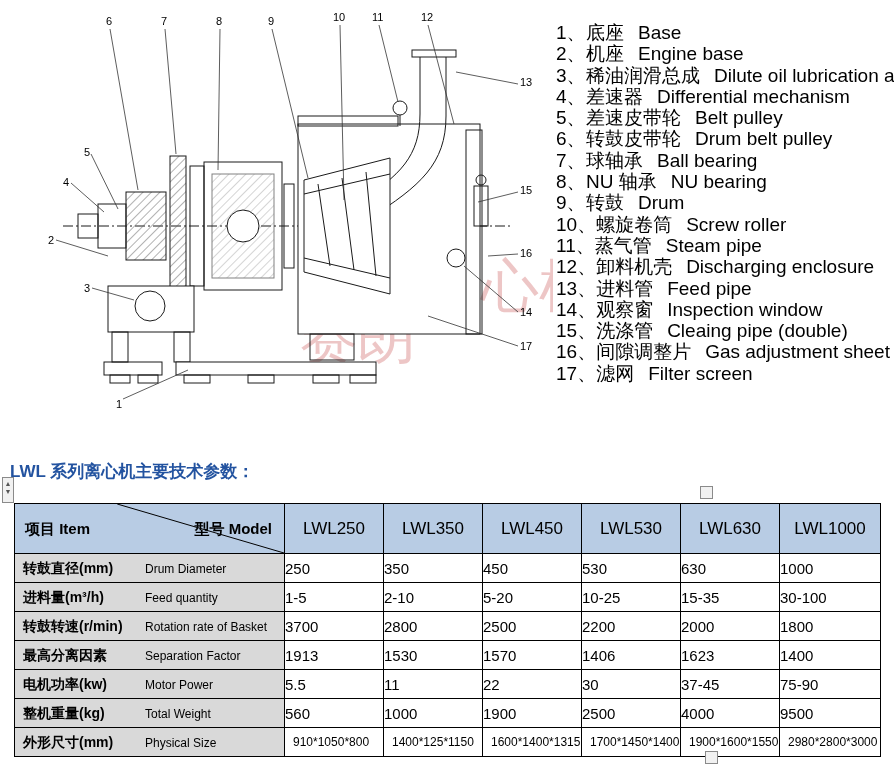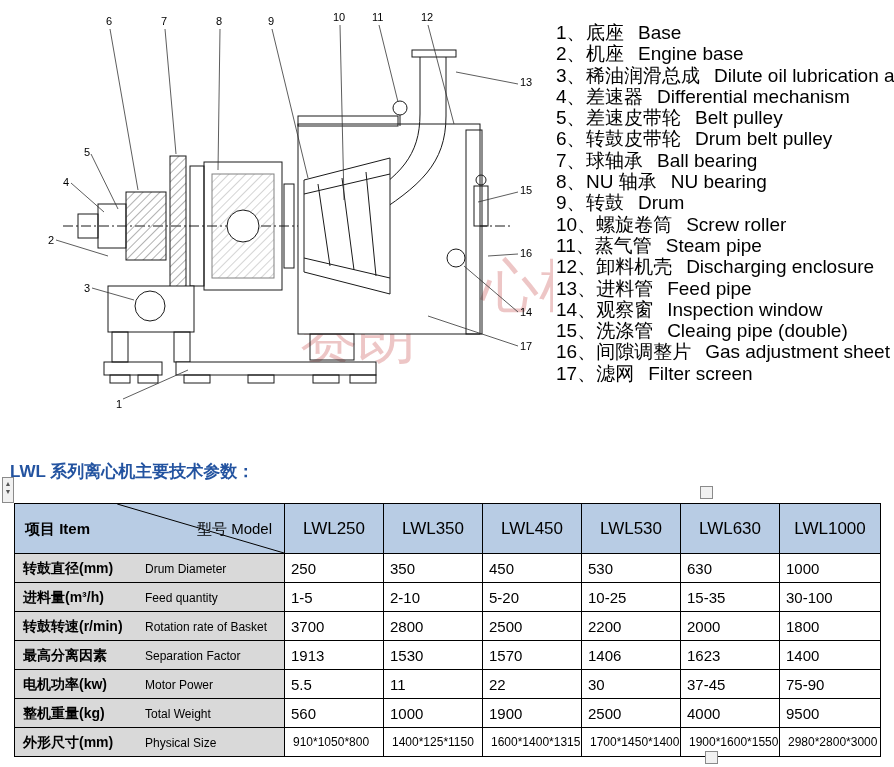--- a/index.html
+++ b/index.html
@@ -15,27 +15,27 @@
   .legend-item { font-size:19px; line-height:21.3px; white-space:nowrap; }
   .legend-item .num { display:inline-block; min-width:30px; }
   .legend-item .zh { margin-right:14px; }
 
   
   .caption { position:absolute; left:0; top:423px; width:860px; text-align:center; font-weight:bold; font-size:15px; }
   .section-title { position:absolute; left:10px; top:460px; font-size:17px; font-weight:bold; color:#2353a0; }
 
   
   table.spec { position:absolute; left:14px; top:503px; width:866px; border-collapse:collapse; table-layout:fixed; }
-  table.spec th, table.spec td { border:1px solid #000; padding:0 6px; }
+  table.spec th, table.spec td { border:1px solid #000; padding:0 0; }
   table.spec thead th { height:50px; background:#b8cce4; font-size:17px; font-weight:400; text-align:center; }
   th.corner-cell { position:relative; padding:0; }
   th.corner-cell .diag { position:absolute; inset:0; width:100%; height:100%; }
   th.corner-cell .diag line { stroke:#000; stroke-width:1; vector-effect:non-scaling-stroke; }
   th.corner-cell .item-label { position:absolute; left:10px; top:50%; transform:translateY(-50%); font-size:15px; font-weight:bold; }
-  th.corner-cell .model-label { position:absolute; right:12px; top:50%; transform:translateY(-50%); font-size:15px; font-weight:normal;text-align:right; }
+  th.corner-cell .model-label { position:absolute; right:12px; top:50%; transform:translateY(-50%); font-size:15px; font-weight:bold;text-align:right; }
   table.spec tbody tr { height:29px; }
   table.spec tbody th.label-cell { background:#d9d9d9; text-align:left; font-weight:normal; padding-left:8px; white-space:nowrap; }
   .label-cell .zh { display:inline-block; width:122px; font-size:14px; font-weight:bold; }
   .label-cell .en { font-size:12px; }
   table.spec tbody td { background:#fff; text-align:left; font-size:15px; }
   table.spec tbody tr:last-child td { font-size:12px; padding:0 8px; }
 
   
   .handle { position:absolute; border:1px solid #8a8a8a; background:#f1f1f1; }
   .scroll-handle { left:2px; top:477px; width:12px; height:26px; font-size:7px; line-height:8px; text-align:center; color:#555; padding-top:2px; }

